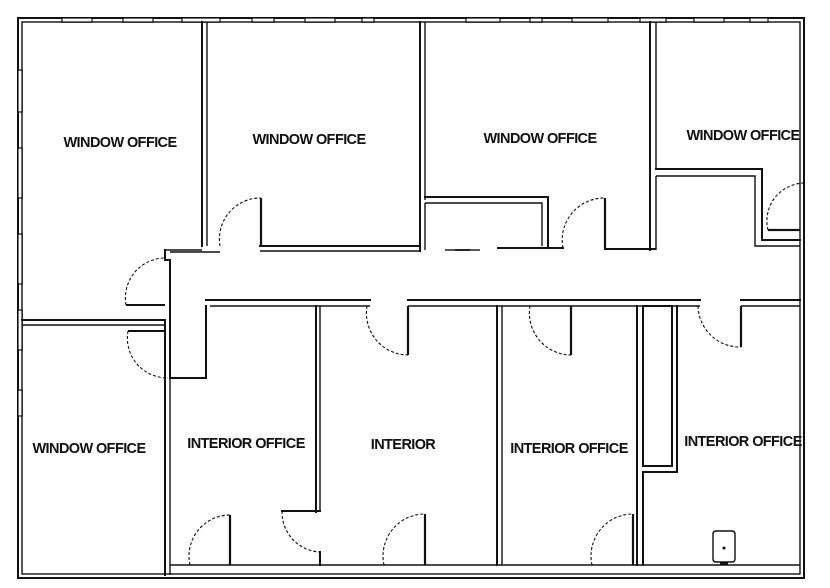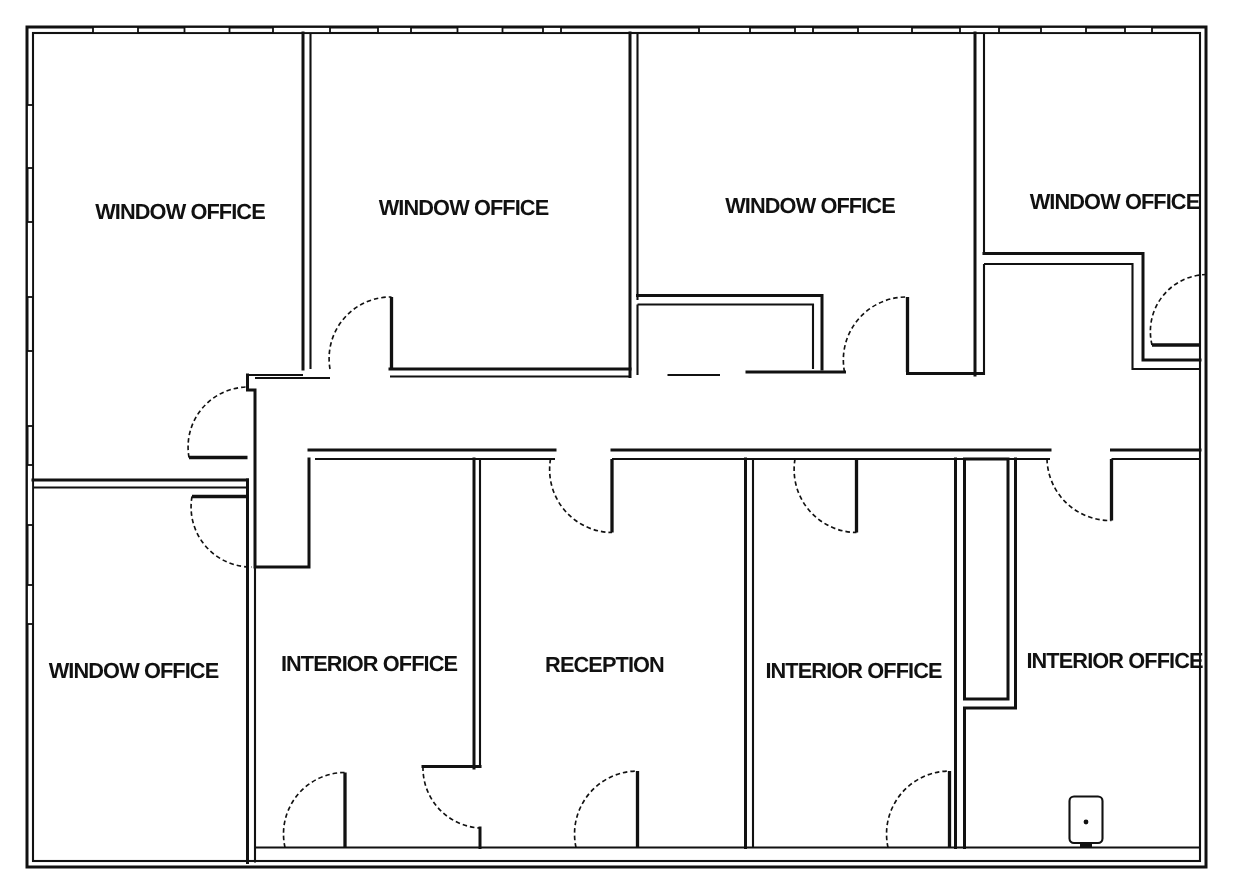--- a/index.html
+++ b/index.html
@@ -157,15 +157,15 @@
     <circle cx="724" cy="548" r="1.6" fill="#111111"></circle>
   </g>
 </svg>
 
 <div class="label" style="left:120px;top:142px;">WINDOW OFFICE</div>
 <div class="label" style="left:309px;top:139px;">WINDOW OFFICE</div>
 <div class="label" style="left:540px;top:138px;">WINDOW OFFICE</div>
 <div class="label" style="left:743px;top:135px;">WINDOW OFFICE</div>
 <div class="label" style="left:89px;top:448px;">WINDOW OFFICE</div>
 <div class="label" style="left:246px;top:443px;">INTERIOR OFFICE</div>
-<div class="label" style="left:403px;top:444px;">RECEPTION</div>
+<div class="label" style="left:403px;top:444px;">INTERIOR</div>
 <div class="label" style="left:569px;top:448px;">INTERIOR OFFICE</div>
 <div class="label" style="left:743px;top:441px;">INTERIOR OFFICE</div>
 
 </body></html>

